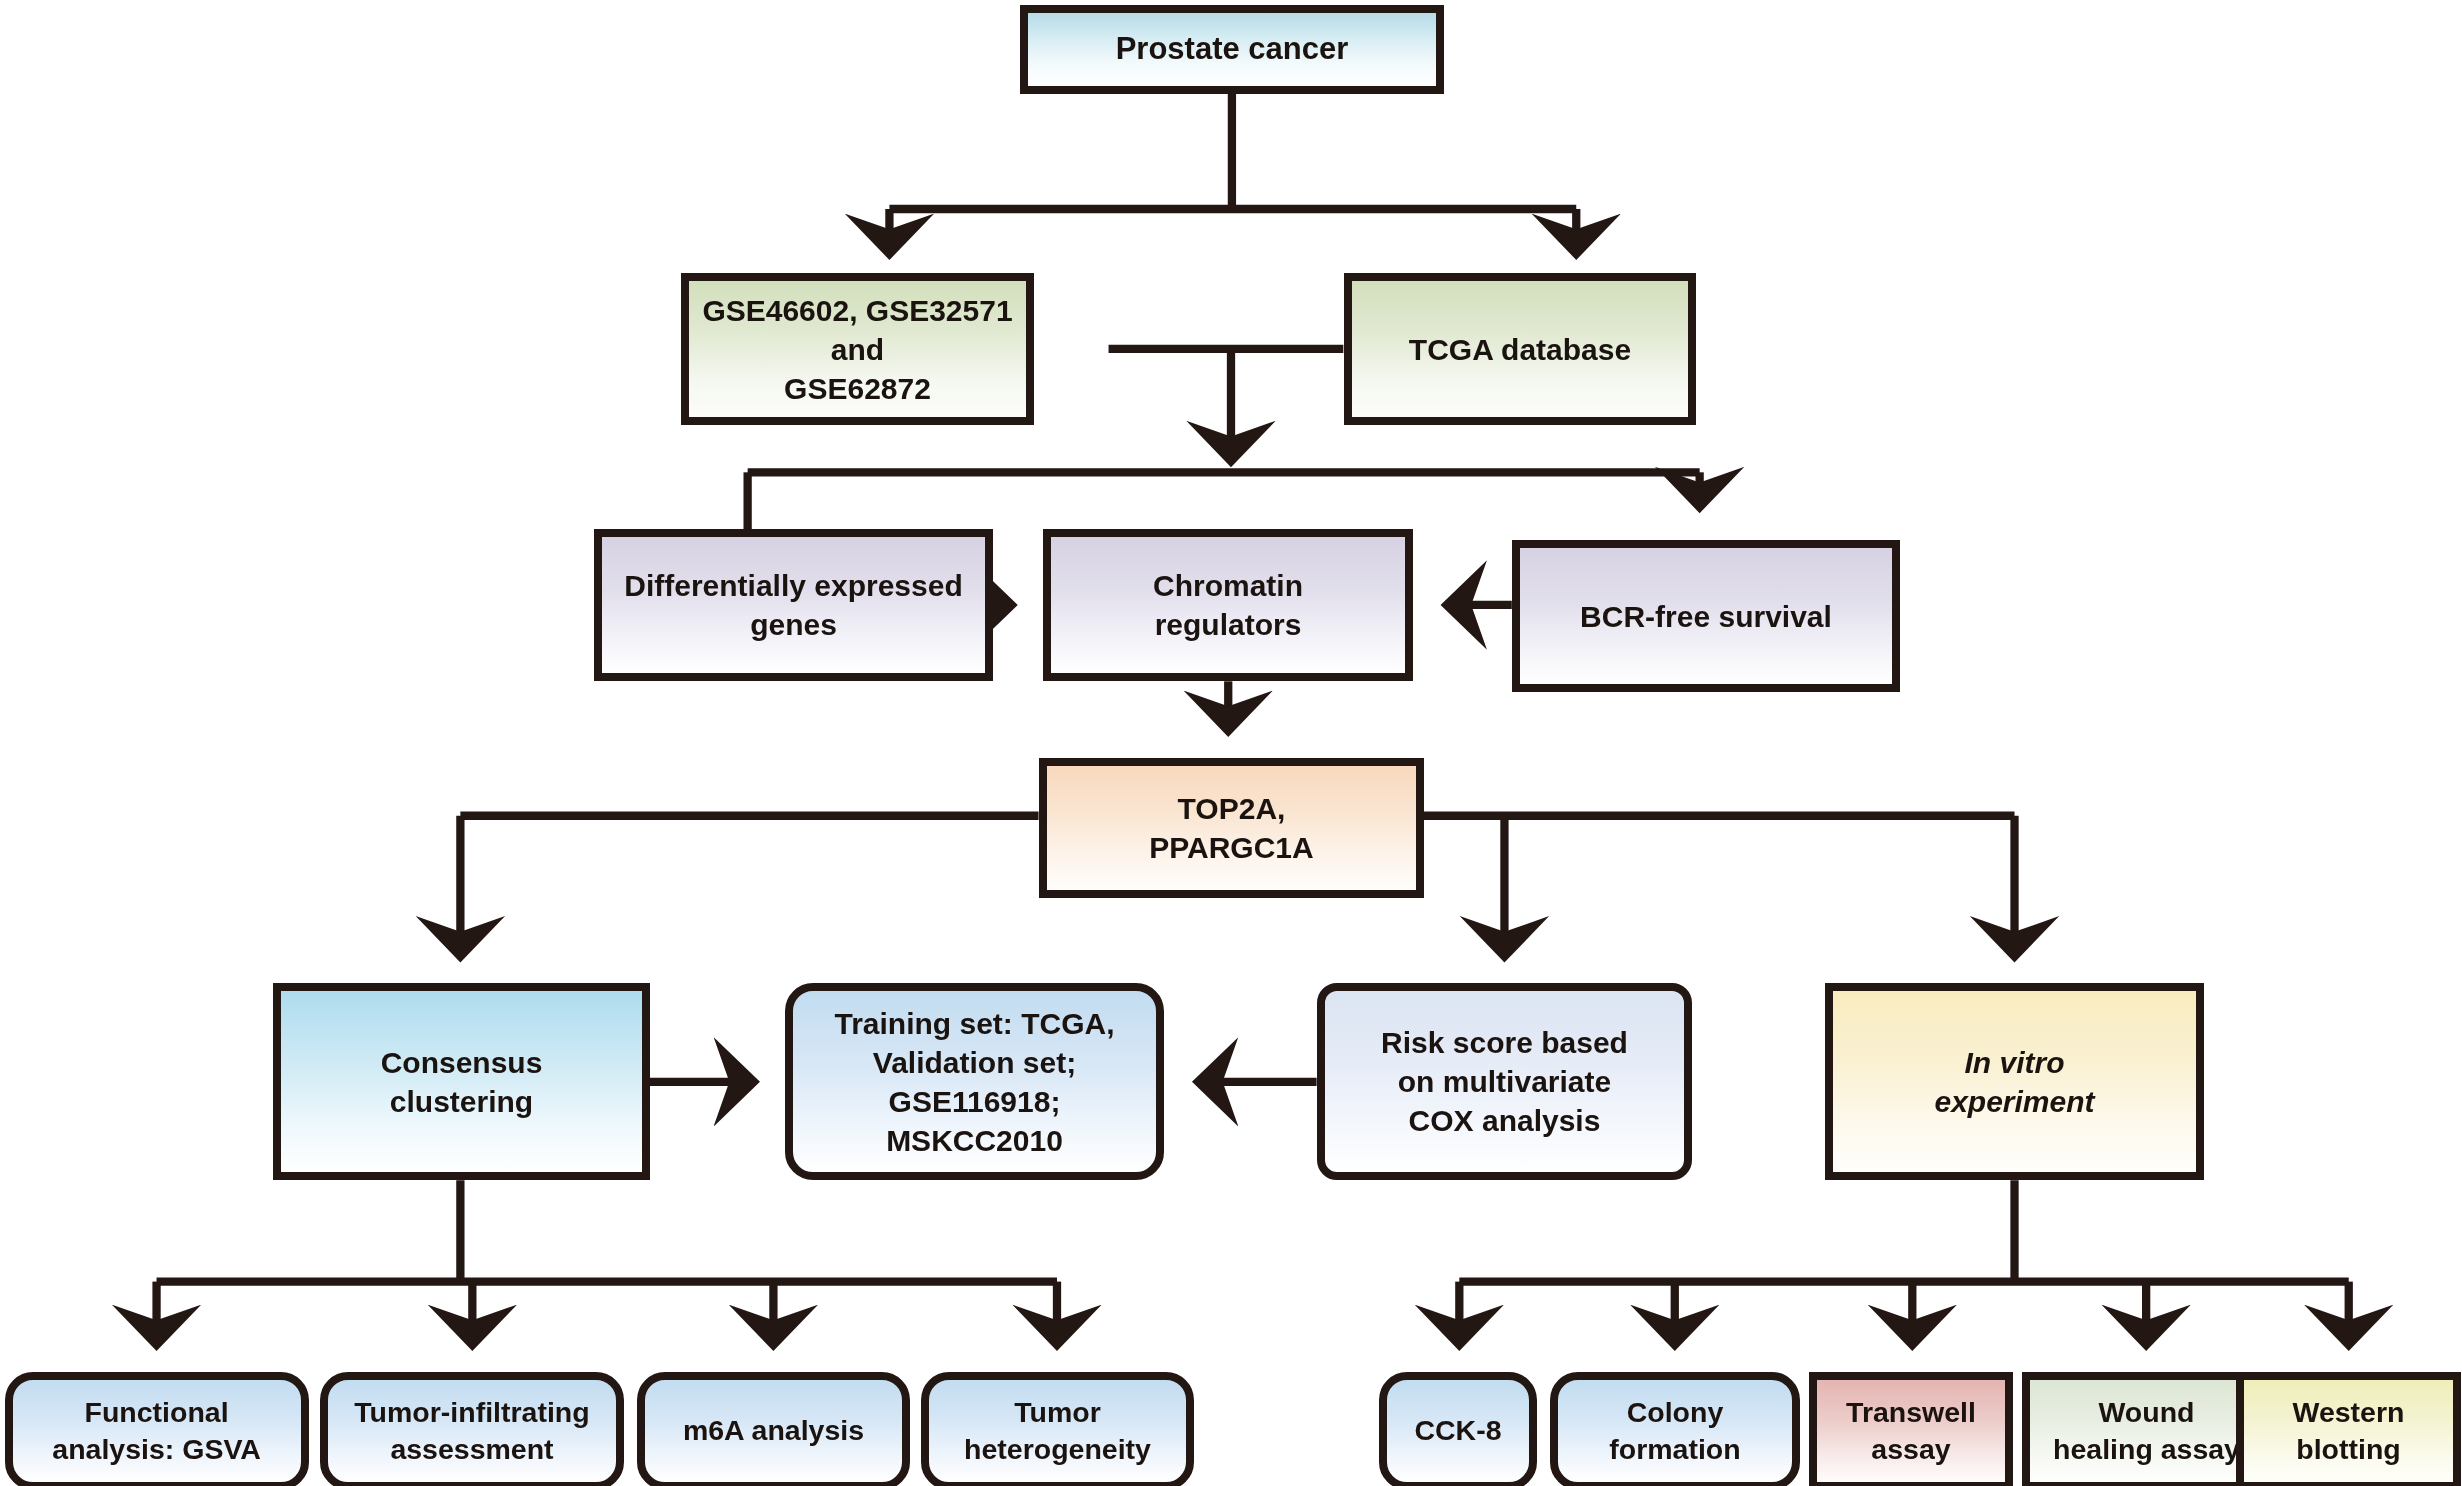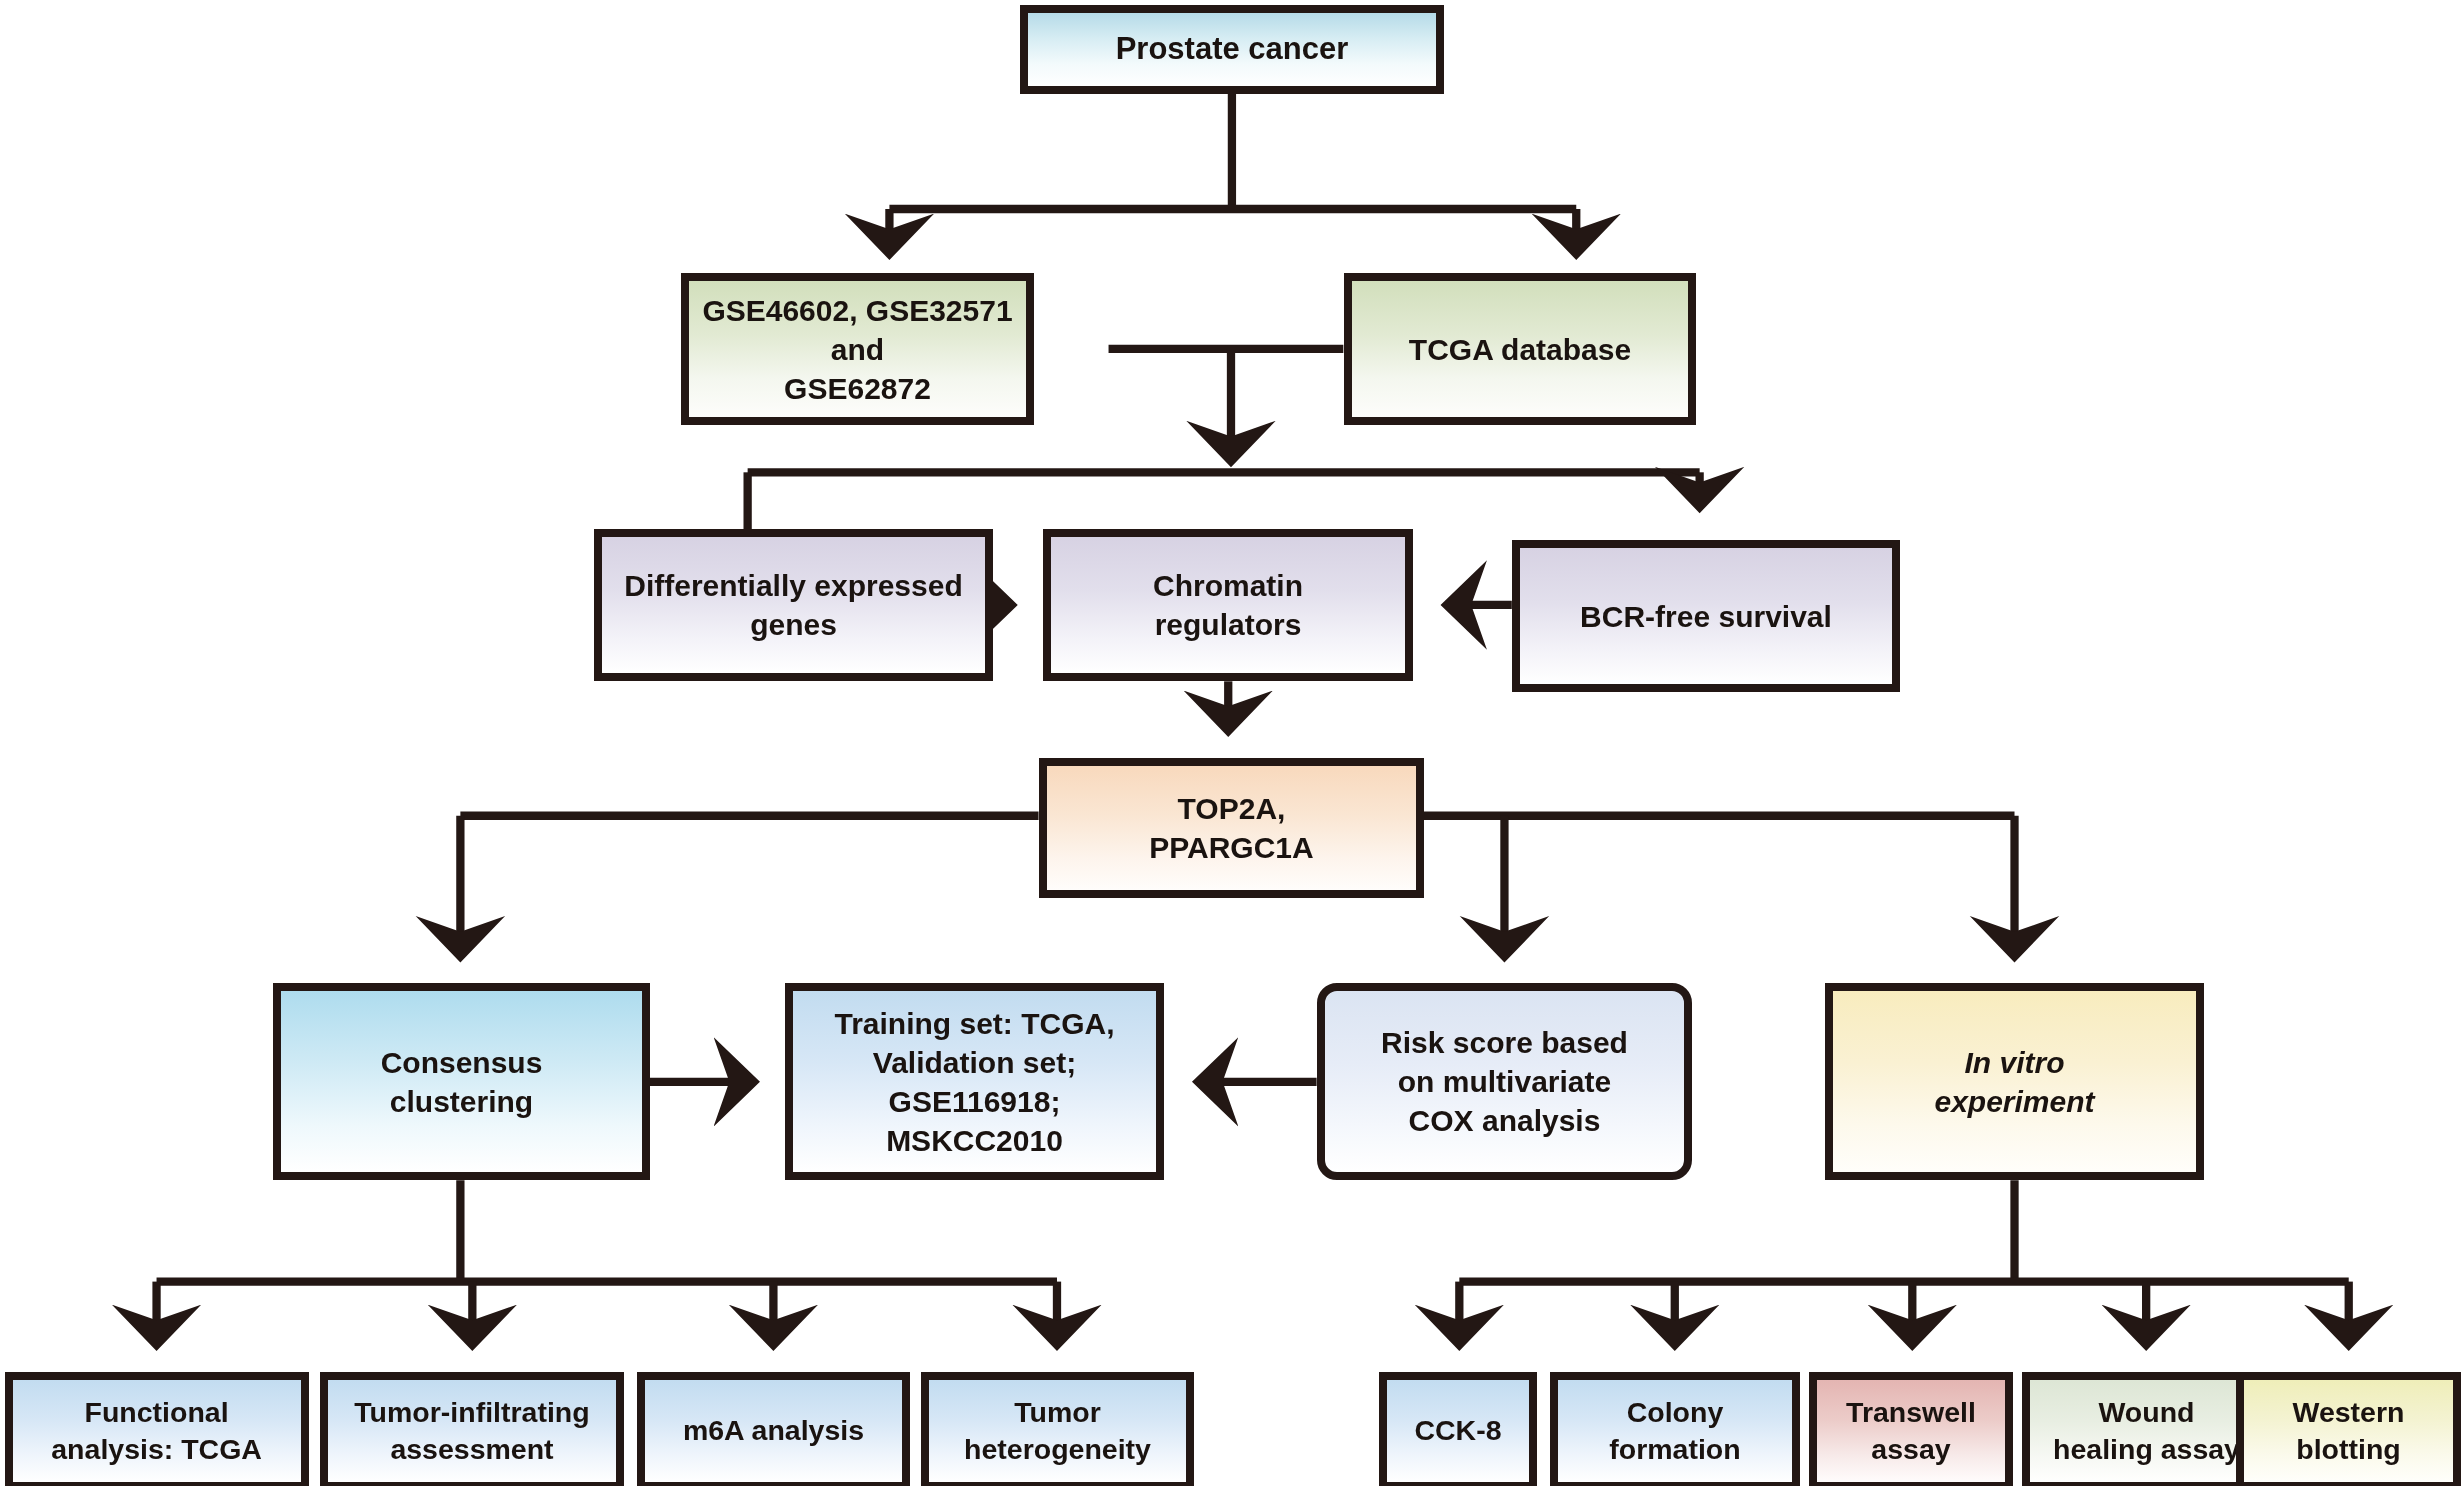--- a/index.html
+++ b/index.html
@@ -9,21 +9,21 @@
   .node{position:absolute;box-sizing:border-box;border:8.3px solid #231714;
         display:flex;align-items:center;justify-content:center;text-align:center;
         color:#1a1310;font-weight:bold;line-height:1.30;padding:3.7px 9.2px;}
   .node span{display:block;white-space:pre-line;}
   .italic{}
   .g-blue   {background:linear-gradient(180deg,#b6dbe8 0%,#d9eef4 38%,#f3fafc 70%,#ffffff 100%);}
   .g-green  {background:linear-gradient(180deg,#d2dfbc 0%,#e2ead3 40%,#f4f7ef 72%,#fdfdfb 100%);}
   .g-purple {background:linear-gradient(180deg,#d7d2e3 0%,#e2dfec 40%,#f3f2f8 74%,#ffffff 100%);}
   .g-orange {background:linear-gradient(180deg,#f8d9bd 0%,#fae6d3 40%,#fdf4ec 74%,#fffdfb 100%);}
   .g-cyan   {background:linear-gradient(180deg,#aedcee 0%,#cfeaf5 40%,#eef8fc 74%,#ffffff 100%);}
-  .g-ltblue {background:linear-gradient(180deg,#c2dcf0 0%,#d7e7f6 40%,#eff5fc 74%,#ffffff 100%);}
+  .g-ltblue {background:linear-gradient(180deg,#c2dcf0 0%,#d7e7f6 40%,#eff5fc 74%,#ffffff 100%);border-radius:28px;}
   .g-steel  {background:linear-gradient(180deg,#dbe4f2 0%,#e6ecf7 40%,#f4f7fc 74%,#ffffff 100%);}
   .g-cream  {background:linear-gradient(180deg,#f8ecbe 0%,#faf1d3 40%,#fdf9ec 74%,#fffefa 100%);}
   .g-pink   {background:linear-gradient(180deg,#e4b5b2 0%,#ecccc9 40%,#f7eae9 74%,#fffcfc 100%);}
   .g-sage   {background:linear-gradient(180deg,#dde6d5 0%,#e8eee2 40%,#f6f8f3 74%,#fffffe 100%);}
   .g-khaki  {background:linear-gradient(180deg,#efeeb9 0%,#f4f3d2 40%,#fbfaec 74%,#fffffb 100%);}
 </style>
 </head>
 <body>
 
 <div id="stage">
@@ -120,21 +120,21 @@
 on multivariate
 COX analysis</span>
     </div>
   <div class="node g-cream" style="left:1825px;top:983px;width:379px;height:197px;font-size:30px;">
       <span style="font-style:italic">In vitro
 experiment</span>
     </div>
 
   <div class="node g-ltblue" style="left:4.6px;top:1372px;width:304px;height:118px;font-size:28.5px;">
       <span>Functional
-analysis: TCGA</span>
+analysis: GSVA</span>
     </div>
   <div class="node g-ltblue" style="left:320px;top:1372px;width:304px;height:118px;font-size:28.5px;">
       <span>Tumor-infiltrating
 assessment</span>
     </div>
   <div class="node g-ltblue" style="left:637px;top:1372px;width:273px;height:118px;font-size:28.5px;">
       <span>m6A analysis</span>
     </div>
   <div class="node g-ltblue" style="left:921px;top:1372px;width:273px;height:118px;font-size:28.5px;">
       <span>Tumor

